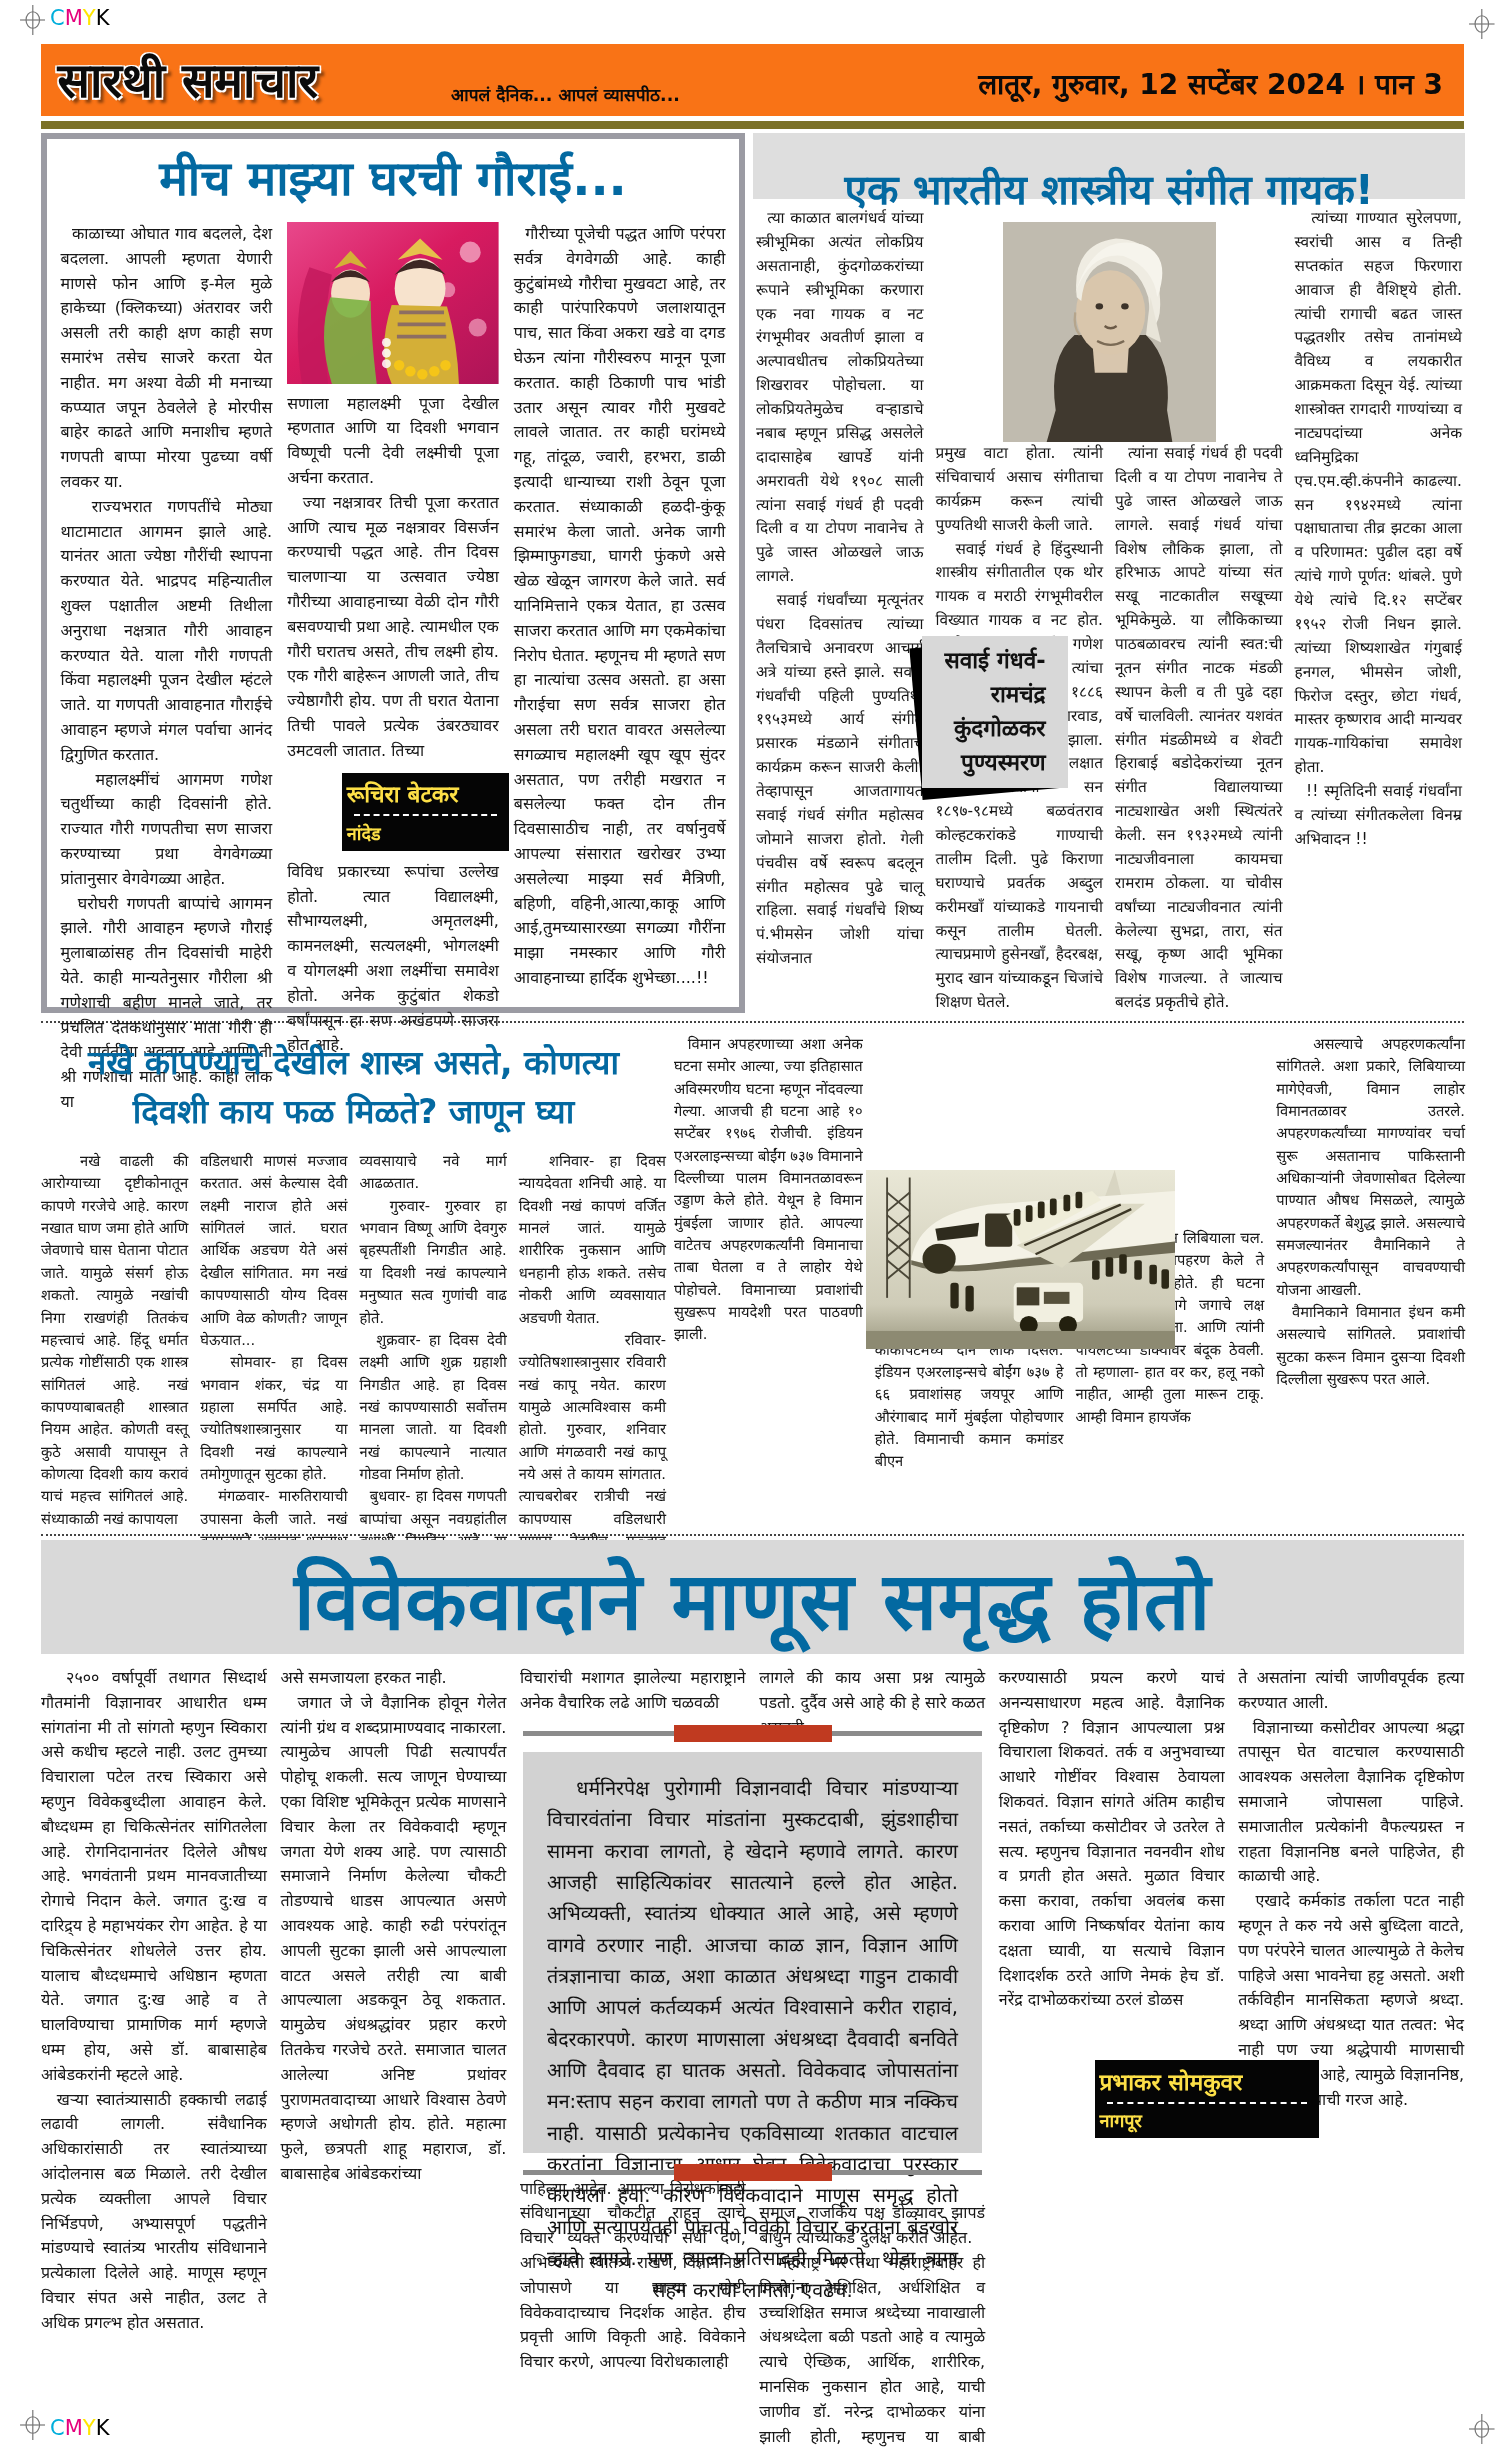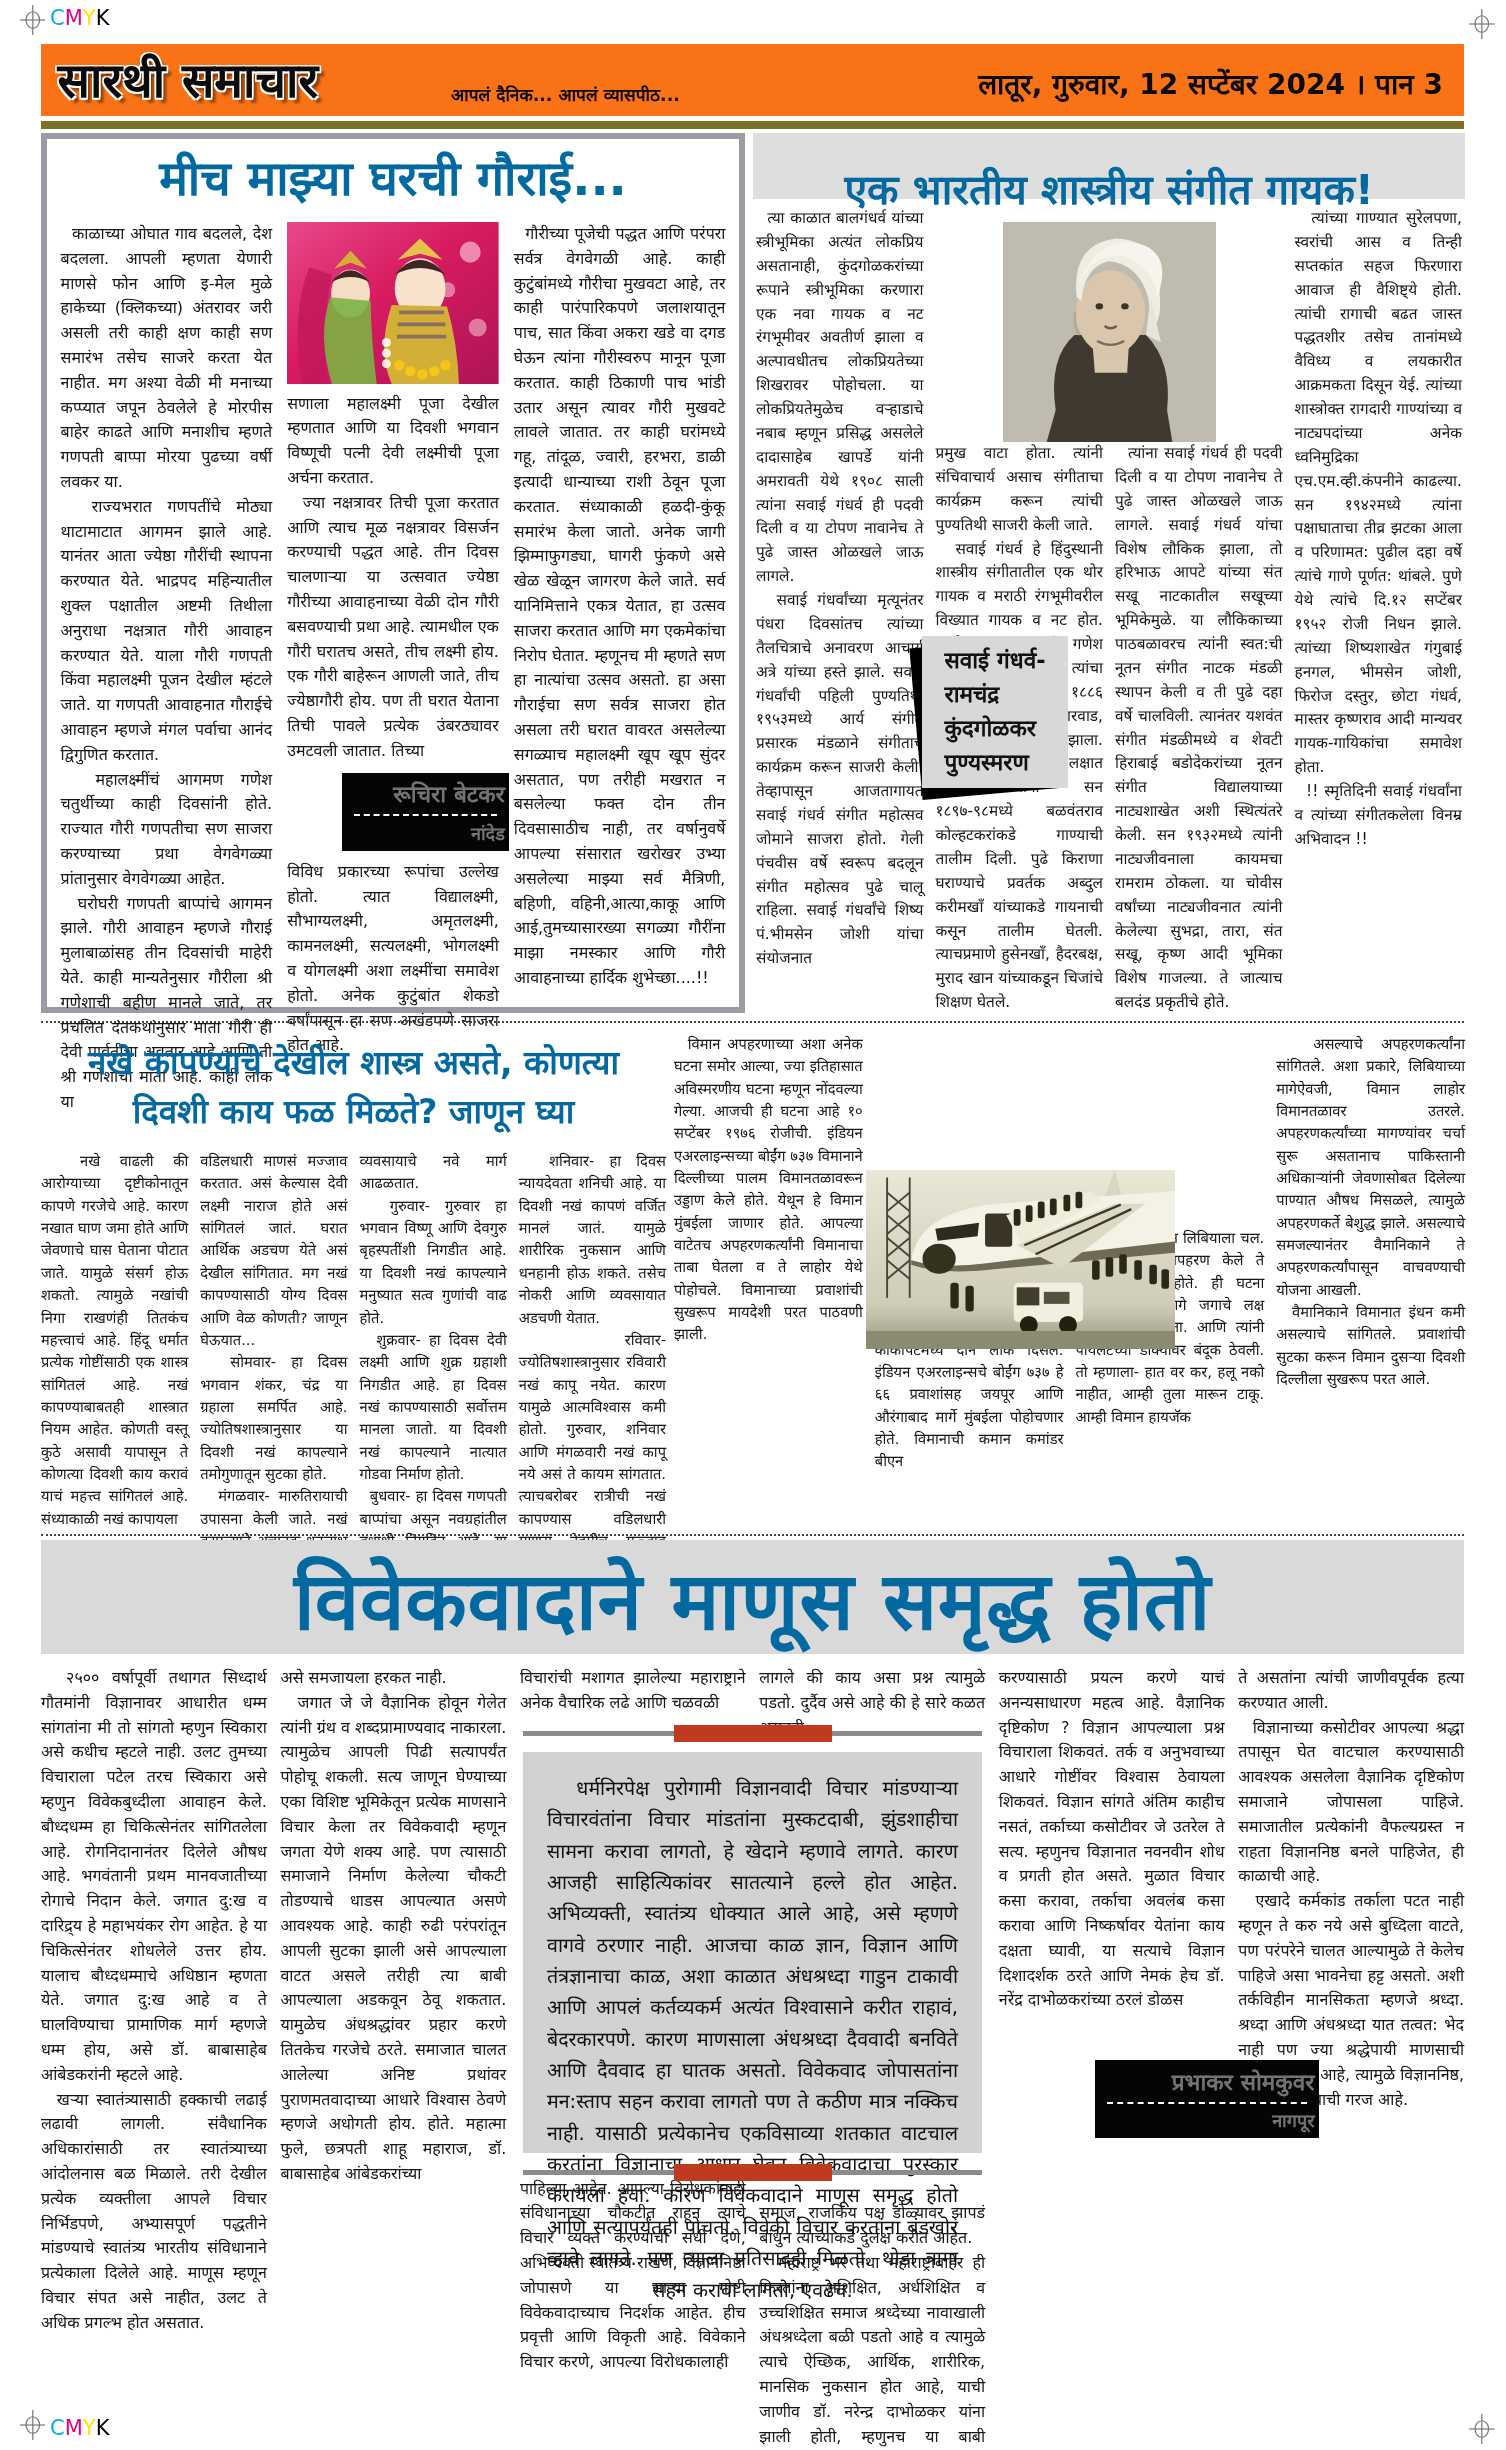--- a/index.html
+++ b/index.html
@@ -16,42 +16,42 @@
     text-shadow:-1.5px -1.5px 0 #fff,1.5px -1.5px 0 #fff,-1.5px 1.5px 0 #fff,1.5px 1.5px 0 #fff,4.5px 4.5px 3px rgba(0,0,0,.45);}
   .mast-tag{position:absolute;left:410px;top:39px;font-size:17.3px;font-weight:bold;color:#0b0b0b;}
   .mast-date{position:absolute;right:21px;top:19.6px;font-size:28px;font-weight:bold;color:#0b0b0b;}
   .oliveband{left:41px;top:121px;width:1423px;height:8.3px;background:#7b7128;}
   
   .headline{font-weight:bold;color:#0369a1;text-align:center;white-space:pre-line;}
   .cols{display:flex;}
   .col{flex:1;min-width:0;}
   .coltext{font-size:16px;line-height:1.55;text-align:justify;white-space:pre-wrap;color:#161616;}
   .dotsep{border-top:2.3px dotted #444;height:0;}
-  .byline-box{background:#050505;color:#737373;text-align:right;padding:7.5px 4.5px 6px;}
+  .byline-box{background:#050505;color:#fde047;text-align:left;padding:7.5px 4.5px 6px;}
   .byline-name{font-size:22.6px;font-weight:bold;line-height:1.25;}
   .byline-sep{border-top:2.3px dashed #fff;margin:6px 7.5px 4.5px;}
   .byline-place{font-size:18px;font-weight:bold;}
   
   .art1{left:41px;top:133px;width:704px;height:880px;border:6.8px solid #9b9ba3;background:#fff;box-sizing:border-box;}
   .art1 .headline{font-size:48px;line-height:1.2;margin:10.5px 6px 15px;}
   .art1 .cols{gap:15px;padding:0 13.6px;}
   .img-gauri{width:100%;height:162px;margin-bottom:7.5px;}
   .art1 .byline-box{width:158px;margin:9px -10.5px 9px auto;}
   
   .art2{left:753px;top:133px;width:712px;height:880px;background:#fff;}
   .art2-band{width:100%;height:66px;background:#dedede;display:flex;align-items:flex-start;justify-content:center;}
   .art2 .headline{font-size:41px;}
   .art2 .cols{gap:12px;margin-top:8px;padding:0 3px;}
   .art2 .coltext{font-size:15.4px;}
   .pad-portrait{padding-top:235px;}
   .img-portrait{left:250px;top:89px;width:213px;height:220px;}
   .infobox{left:169px;top:503px;width:146px;height:152px;}
   .infobox .shadow{position:absolute;inset:0;background:#000;transform:rotate(-5deg) translate(-6.8px,5.3px);}
   .infobox .front{position:absolute;inset:0;background:#d8d8d8;display:flex;align-items:center;justify-content:center;
-     font-size:22.6px;font-weight:bold;text-align:left;white-space:pre-line;line-height:1.5;}
+     font-size:22.6px;font-weight:bold;text-align:right;white-space:pre-line;line-height:1.5;}
   
   .sep1{left:41px;top:1021px;width:1423px;}
   .sep2{left:41px;top:1534px;width:1423px;}
   
   .art3{left:41px;top:1033px;width:625px;height:497px;}
   .art3 .headline{font-size:33px;line-height:1.5;margin:4.5px 0 13.6px;}
   .art3 .cols{gap:12px;}
   .art3 .coltext{font-size:14.7px;line-height:1.52;}
   
   .art4{left:674px;top:1033px;width:791px;height:497px;}

